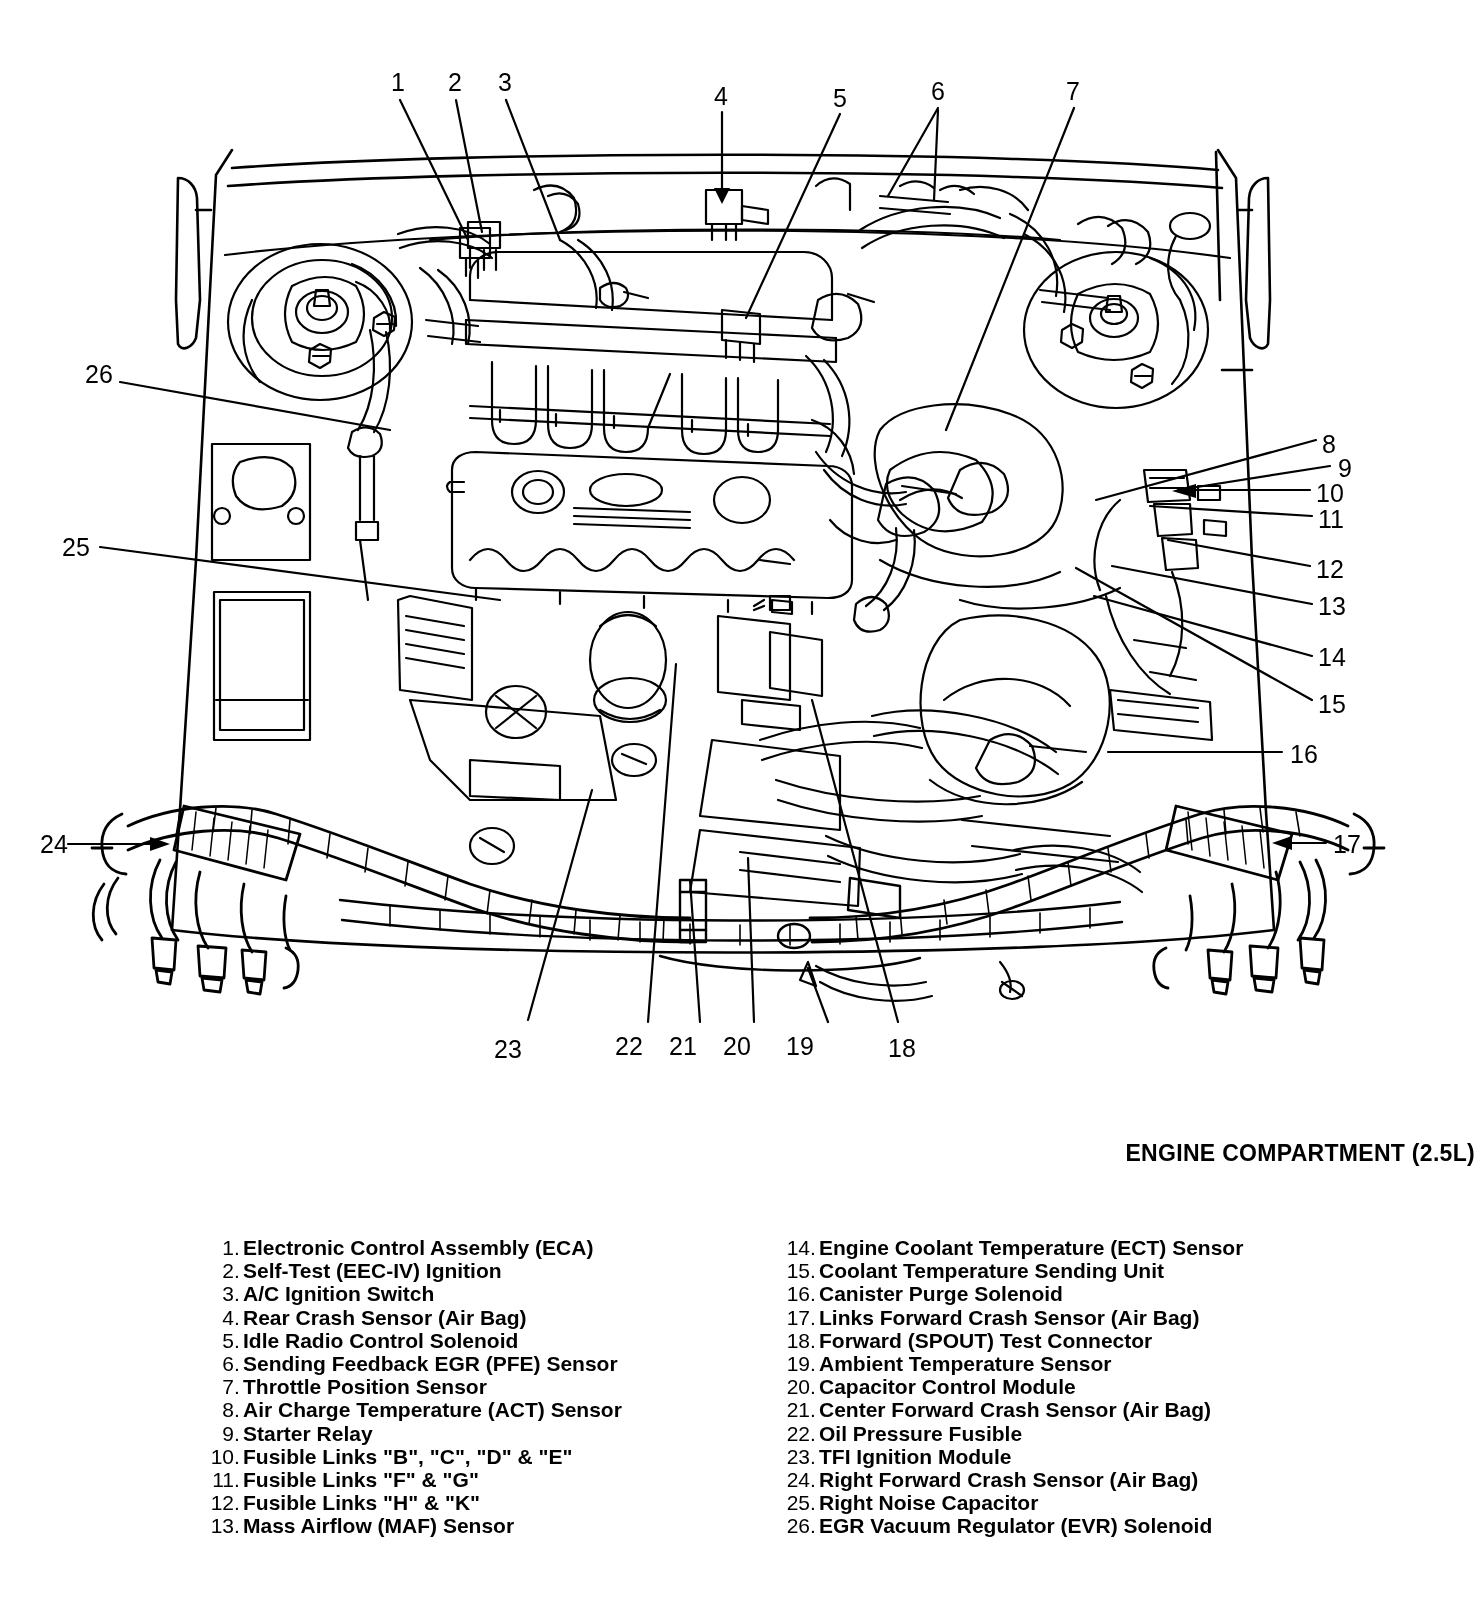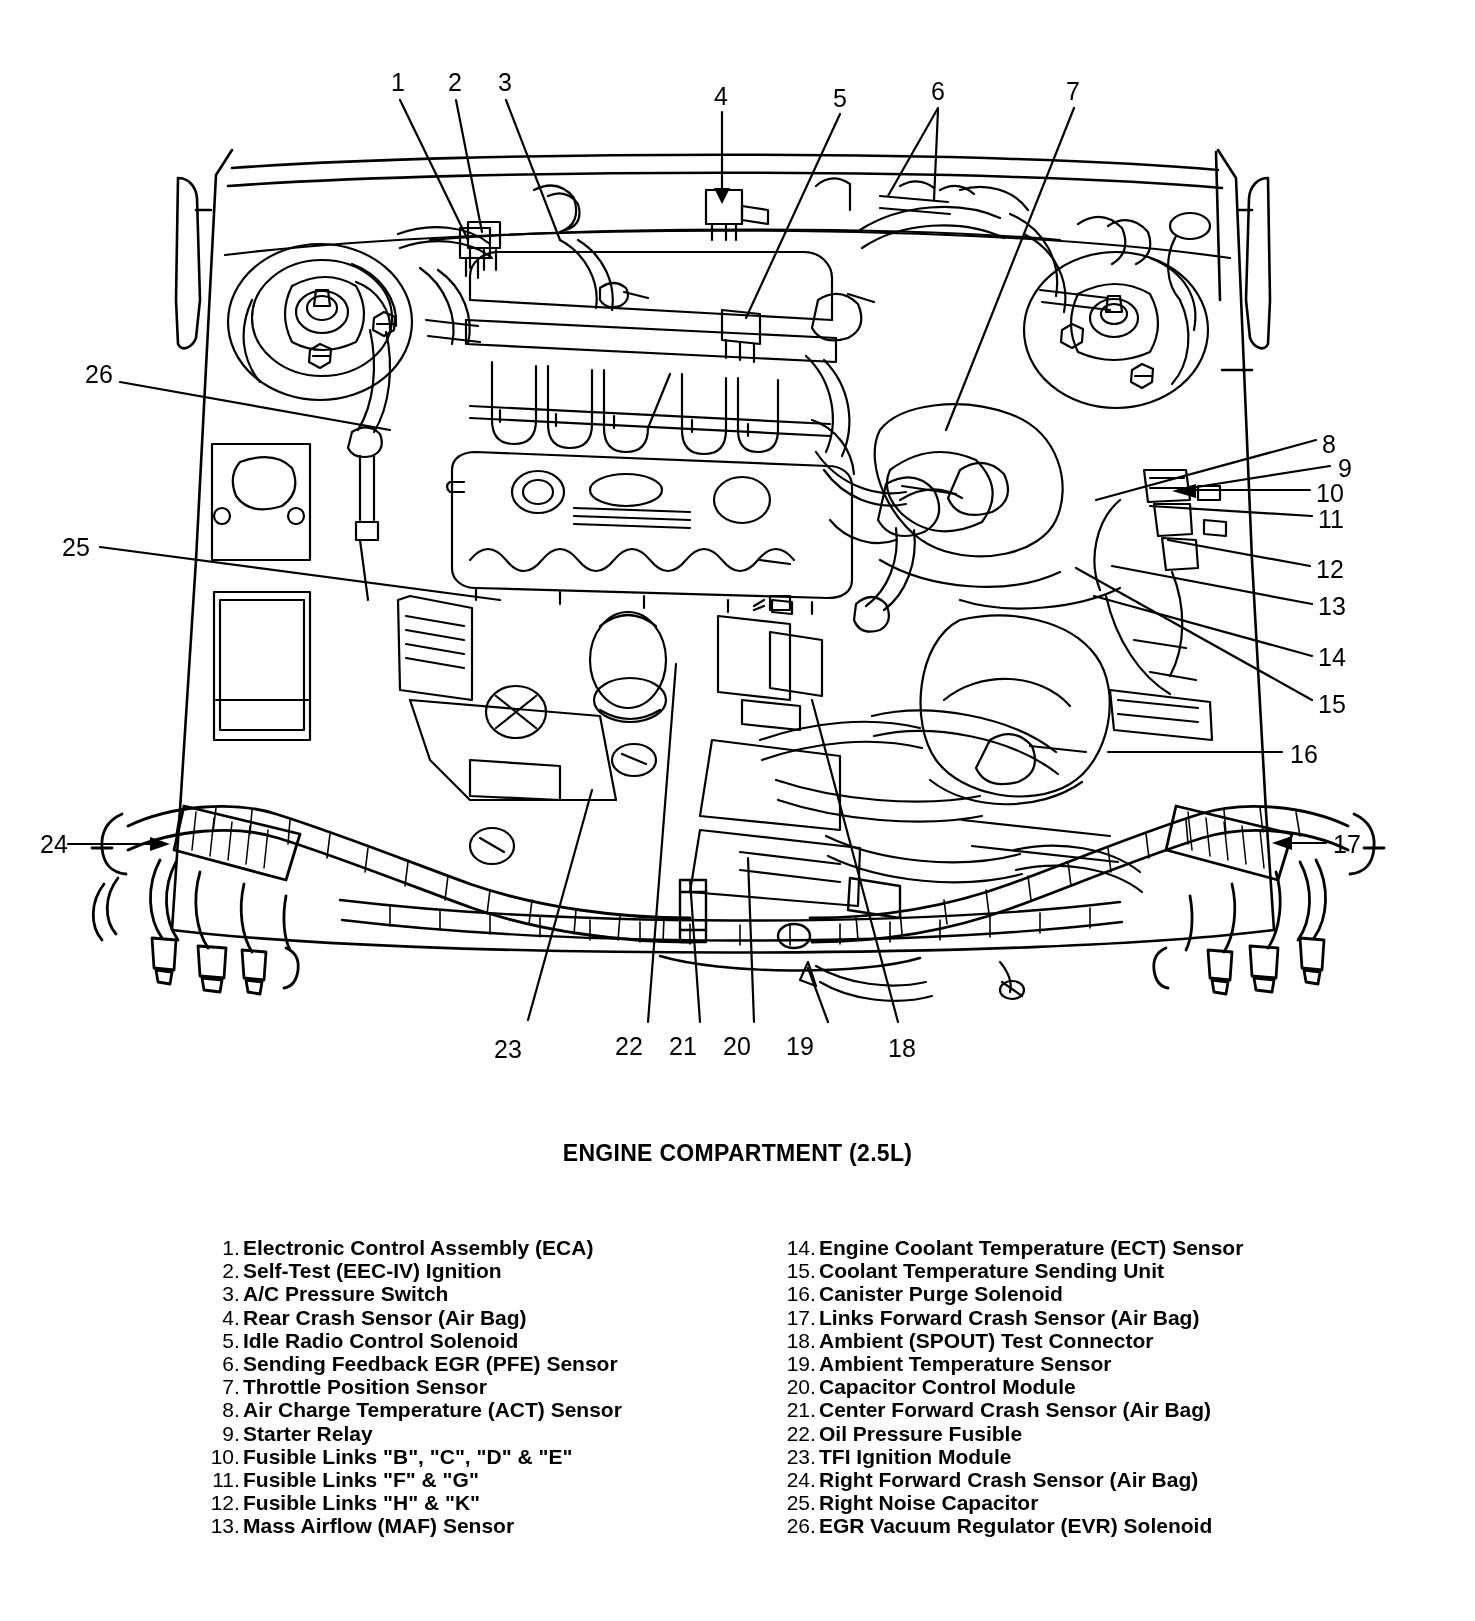--- a/index.html
+++ b/index.html
@@ -41,21 +41,21 @@
     font-weight: 400;
     color: #000;
     line-height: 1;
     white-space: nowrap;
   }
   #figure-title {
     position: absolute;
     left: 0;
     top: 1140px;
     width: 1475px;
-    text-align: center;
+    text-align: right;
     font-family: "Liberation Sans", sans-serif;
     font-size: 23px;
     font-weight: bold;
     letter-spacing: 0.3px;
     color: #000;
   }
   #legend {
     position: absolute;
     left: 0;
     top: 1236px;
@@ -532,21 +532,21 @@
         <span class="legend-label">Electronic Control Assembly (ECA)</span>
       </div>
       <div class="legend-item">
         <span class="legend-num">2</span>
         <span class="legend-dot">.</span>
         <span class="legend-label">Self-Test (EEC-IV) Ignition</span>
       </div>
       <div class="legend-item">
         <span class="legend-num">3</span>
         <span class="legend-dot">.</span>
-        <span class="legend-label">A/C Pressure Switch</span>
+        <span class="legend-label">A/C Ignition Switch</span>
       </div>
       <div class="legend-item">
         <span class="legend-num">4</span>
         <span class="legend-dot">.</span>
         <span class="legend-label">Rear Crash Sensor (Air Bag)</span>
       </div>
       <div class="legend-item">
         <span class="legend-num">5</span>
         <span class="legend-dot">.</span>
         <span class="legend-label">Idle Radio Control Solenoid</span>
@@ -610,21 +610,21 @@
         <span class="legend-label">Canister Purge Solenoid</span>
       </div>
       <div class="legend-item">
         <span class="legend-num">17</span>
         <span class="legend-dot">.</span>
         <span class="legend-label">Links Forward Crash Sensor (Air Bag)</span>
       </div>
       <div class="legend-item">
         <span class="legend-num">18</span>
         <span class="legend-dot">.</span>
-        <span class="legend-label">Ambient (SPOUT) Test Connector</span>
+        <span class="legend-label">Forward (SPOUT) Test Connector</span>
       </div>
       <div class="legend-item">
         <span class="legend-num">19</span>
         <span class="legend-dot">.</span>
         <span class="legend-label">Ambient Temperature Sensor</span>
       </div>
       <div class="legend-item">
         <span class="legend-num">20</span>
         <span class="legend-dot">.</span>
         <span class="legend-label">Capacitor Control Module</span>

